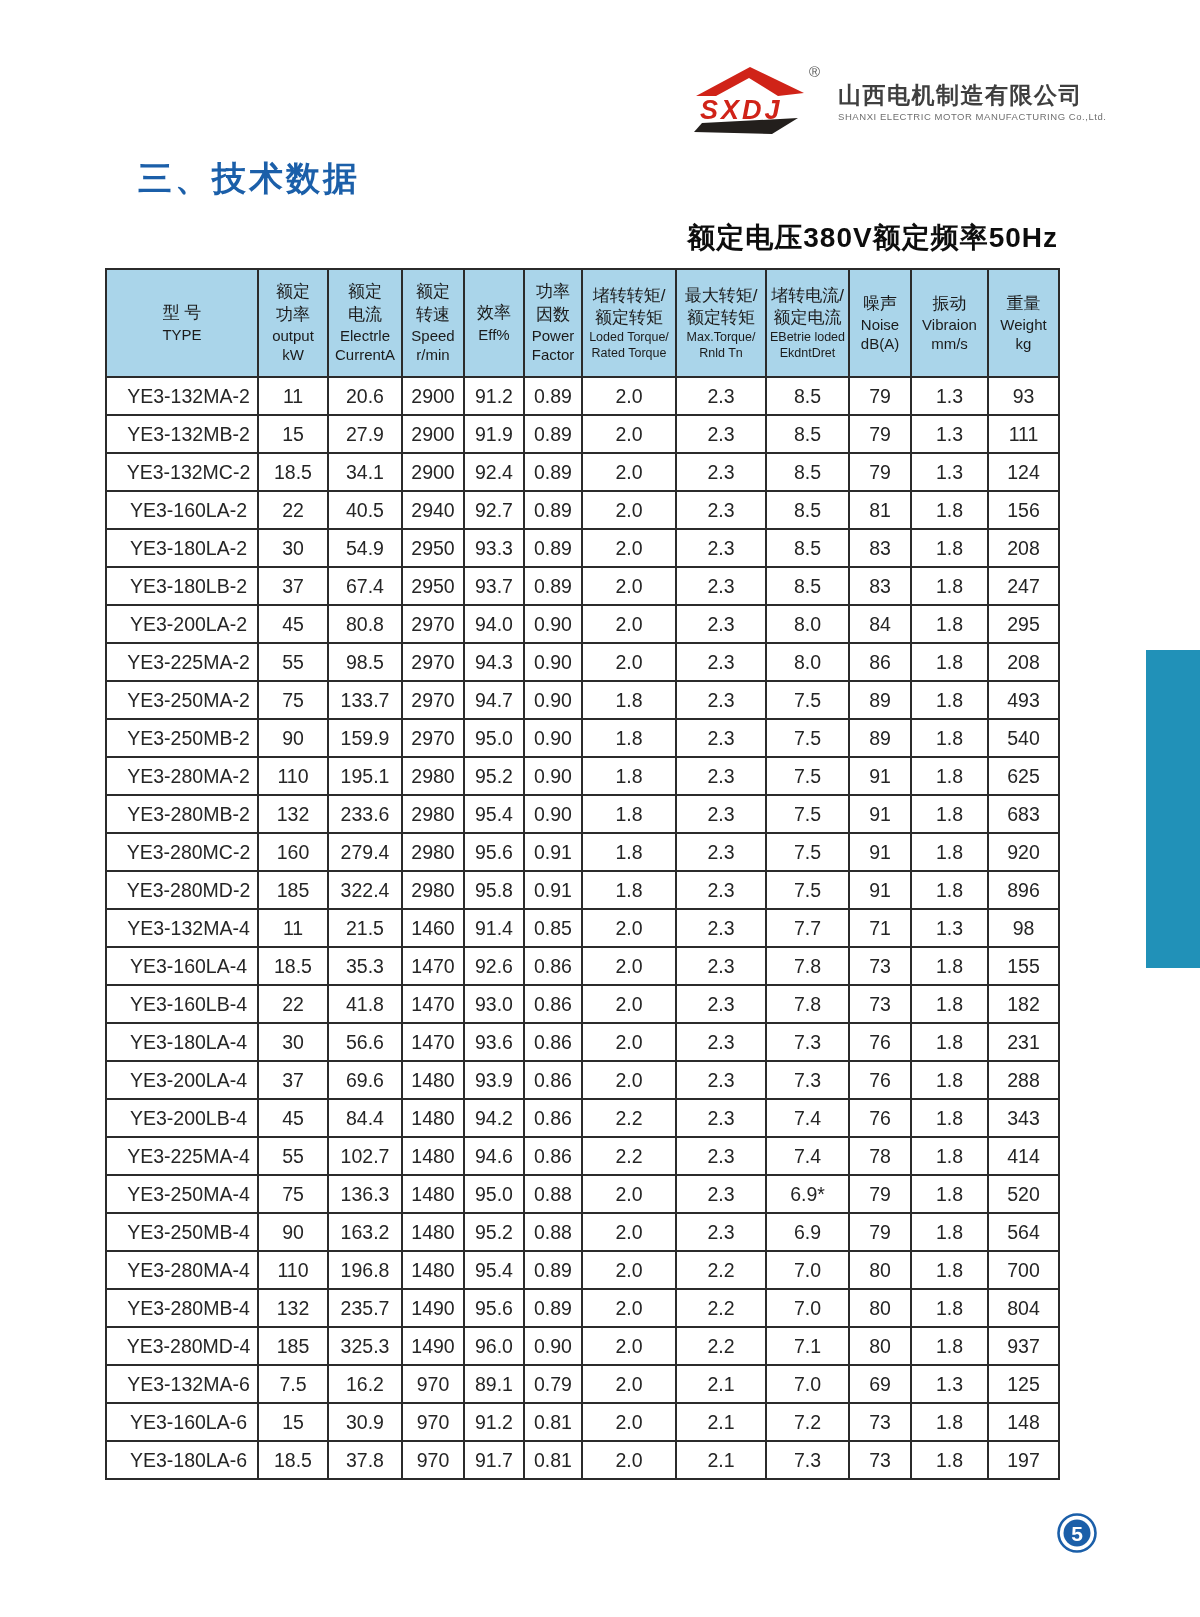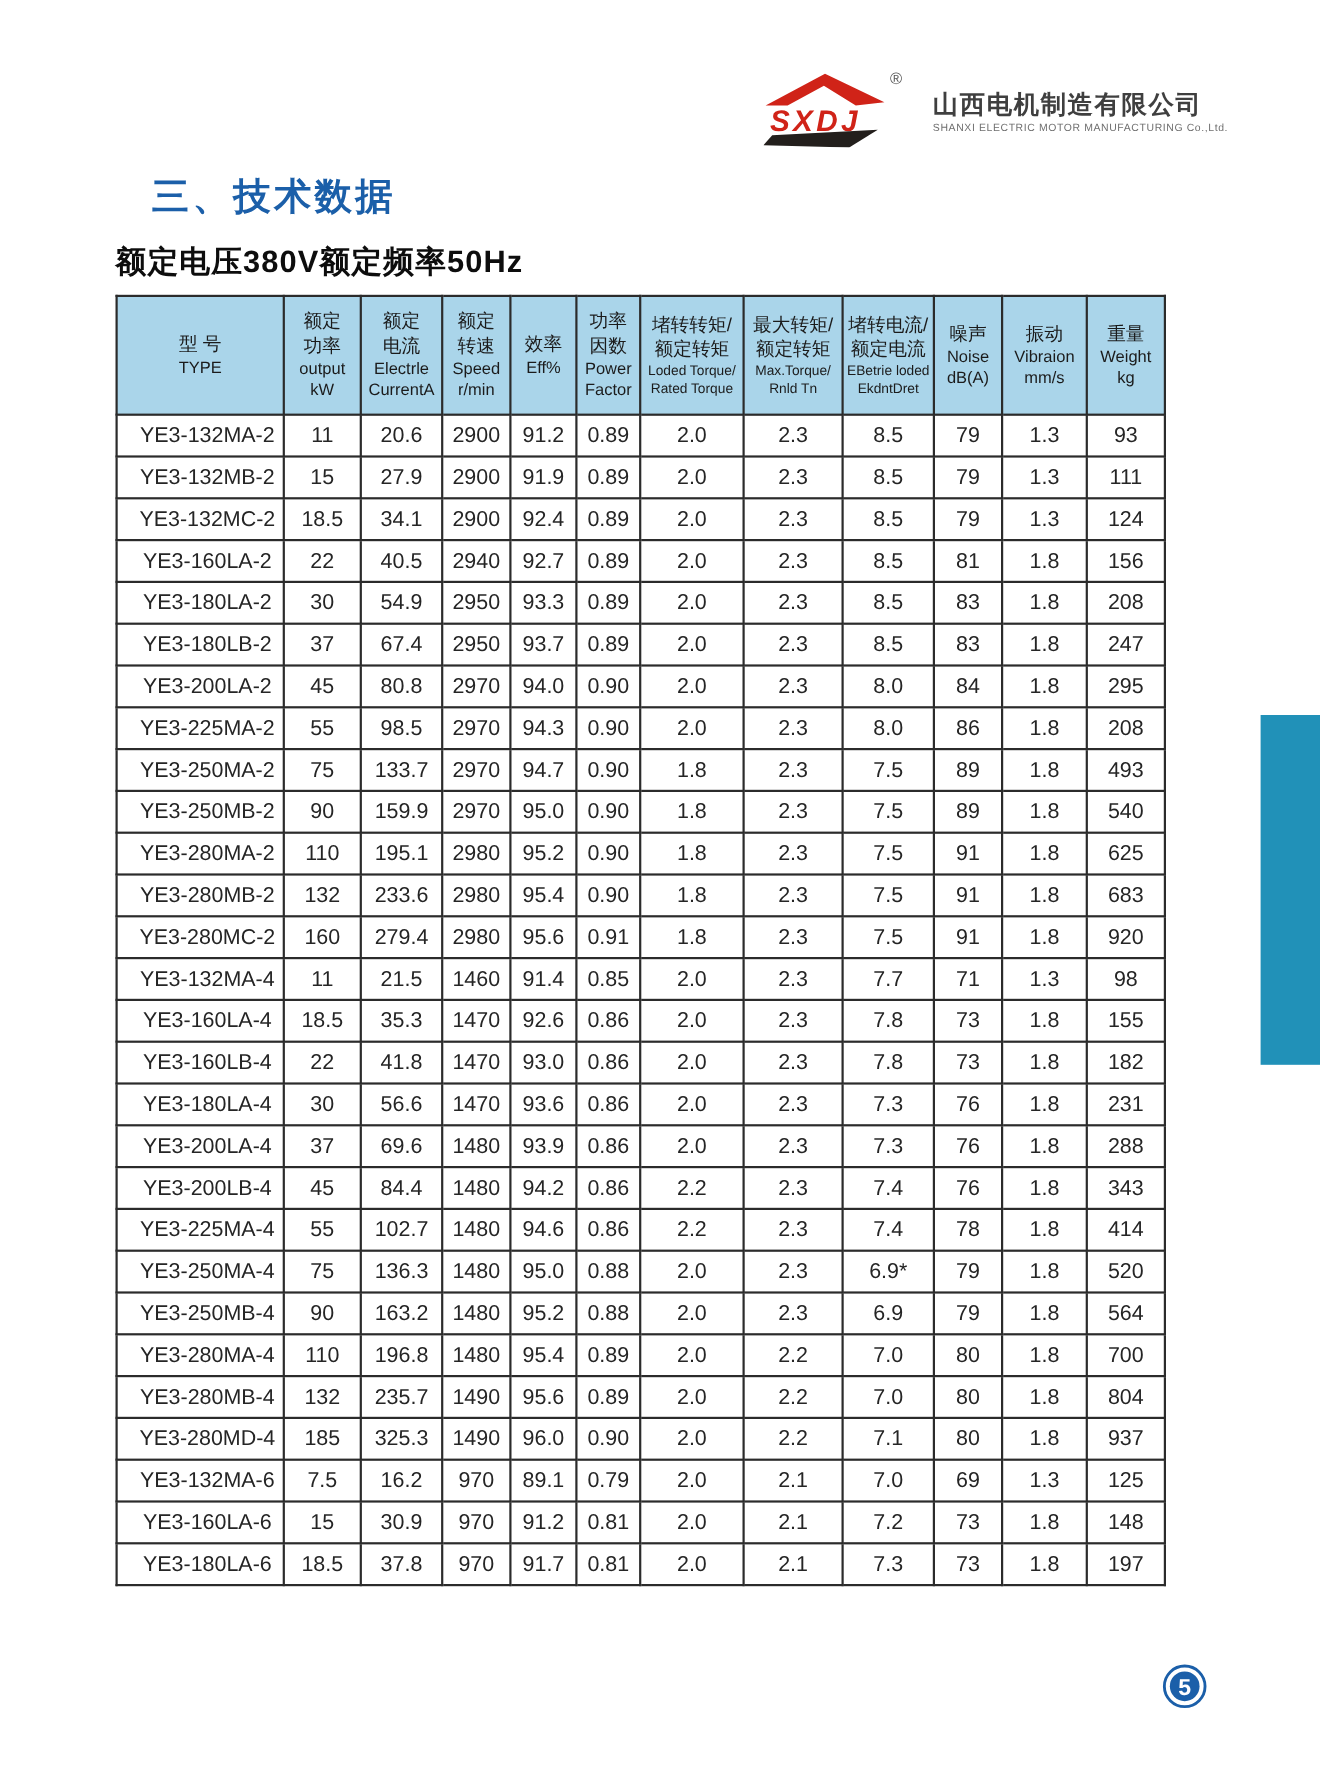--- a/index.html
+++ b/index.html
@@ -6,34 +6,34 @@
   body {
     width:1200px; height:1617px; position:relative; background:#ffffff;
     font-family:"Liberation Sans","DejaVu Sans",sans-serif;
     overflow:hidden;
   }
 
   
   .logo { position:absolute; left:694px; top:62px; display:flex; align-items:flex-start; }
   .logo-mark { width:112px; height:72px; flex:0 0 auto; }
   .logo-reg { font-size:15px; color:#5a5a5a; margin:2px 2px 0 3px; line-height:1; }
-  .logo-text { margin-left:26px; padding-top:21px; }
+  .logo-text { margin-left:16px; padding-top:21px; }
   .company-cn { font-size:23px; font-weight:bold; color:#3f3f3f; letter-spacing:1.5px; line-height:1.1; white-space:nowrap; }
   .company-en { font-size:9.5px; color:#6f6f6f; letter-spacing:0.55px; margin-top:3px; white-space:nowrap; }
 
   
   .section-title {
     position:absolute; left:138px; top:156px;
     font-size:34px; font-weight:bold; letter-spacing:3px;
     color:#1b5fa9;
     text-align:center;
   }
   .table-title {
     position:absolute; left:105px; top:219px; width:953px;
-    text-align:left; font-size:28px; font-weight:600; color:#0d0d0d;
+    text-align:right; font-size:28px; font-weight:600; color:#0d0d0d;
     letter-spacing:1px;
   }
 
   
   .spec-table {
     position:absolute; left:105px; top:268px; width:953px;
     border-collapse:collapse; table-layout:fixed;
   }
   .spec-table th, .spec-table td { border:2px solid #2b2b2b; padding:0; }
   .spec-table th {
@@ -337,20 +337,34 @@
         <td>95.6</td>
         <td>0.91</td>
         <td>1.8</td>
         <td>2.3</td>
         <td>7.5</td>
         <td>91</td>
         <td>1.8</td>
         <td>920</td>
       </tr>
       <tr>
+        <td class="col-type">YE3-280MD-2</td>
+        <td>185</td>
+        <td>322.4</td>
+        <td>2980</td>
+        <td>95.8</td>
+        <td>0.91</td>
+        <td>1.8</td>
+        <td>2.3</td>
+        <td>7.5</td>
+        <td>91</td>
+        <td>1.8</td>
+        <td>896</td>
+      </tr>
+      <tr>
         <td class="col-type">YE3-132MA-4</td>
         <td>11</td>
         <td>21.5</td>
         <td>1460</td>
         <td>91.4</td>
         <td>0.85</td>
         <td>2.0</td>
         <td>2.3</td>
         <td>7.7</td>
         <td>71</td>

